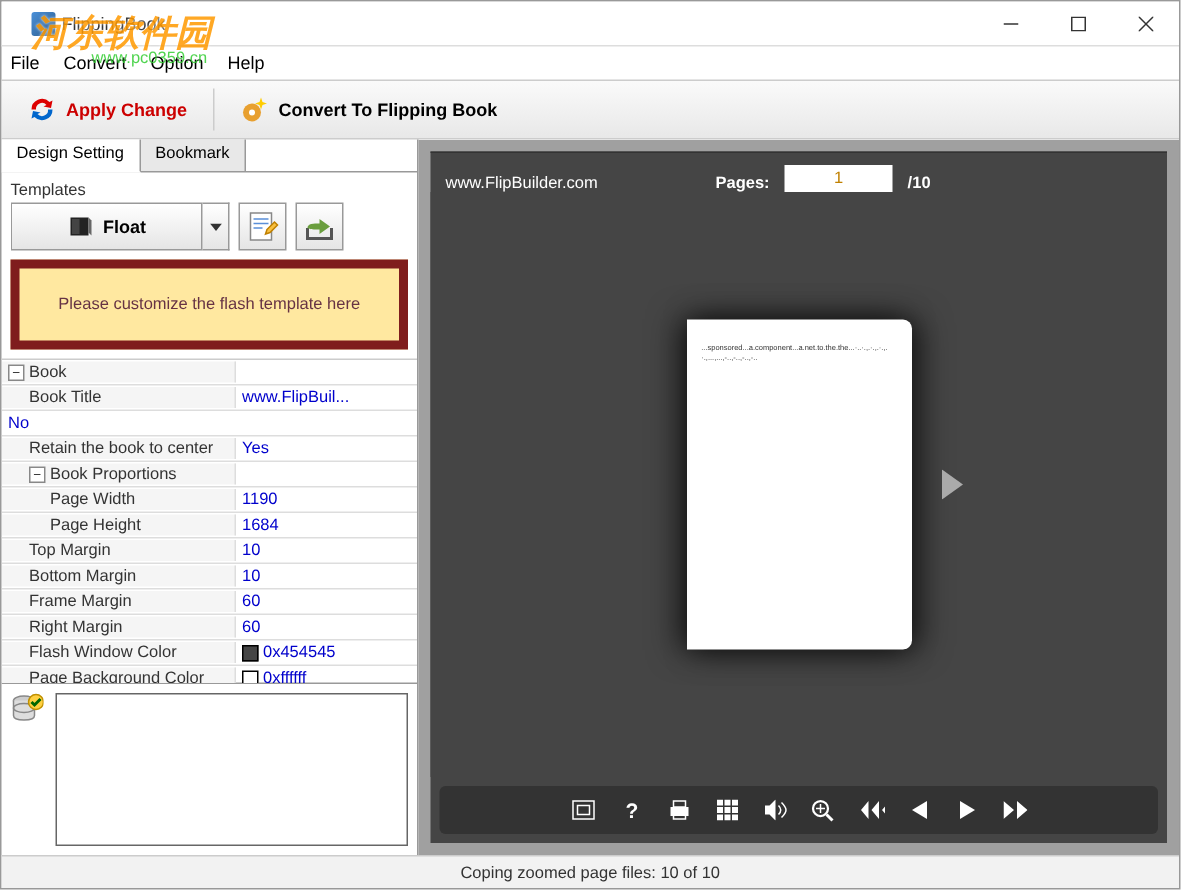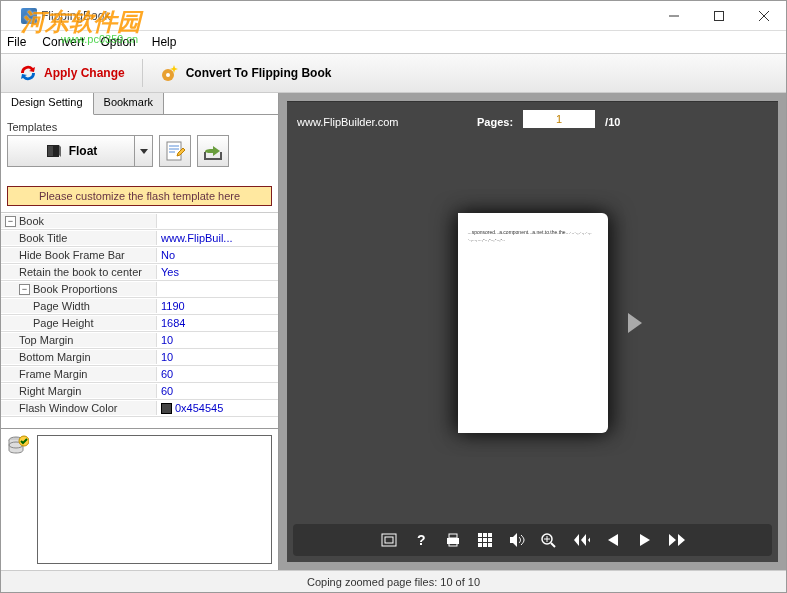--- a/index.html
+++ b/index.html
@@ -27,21 +27,21 @@
 .left-panel { width: 278px; border-right: 1px solid #999; display: flex; flex-direction: column; }
 .tabs { display: flex; height: 22px; border-bottom: 1px solid #999; }
 .tab { padding: 3px 10px; font-size: 11px; border-right: 1px solid #999; background: #e8e8e8; cursor: pointer; }
 .tab.active { background: #fff; border-bottom: 1px solid #fff; margin-bottom: -1px; }
 .tmpl-area { padding: 6px; border-bottom: 1px solid #ccc; }
 .tmpl-label { font-size: 11px; color: #333; margin-bottom: 2px; }
 .tmpl-row { display: flex; gap: 6px; align-items: center; }
 .tmpl-select { flex: 0 0 128px; height: 32px; border: 1px solid #999; background: linear-gradient(#fff,#e5e5e5); display: flex; align-items: center; justify-content: center; gap: 6px; font-size: 12px; font-weight: bold; cursor: pointer; position: relative; }
 .tmpl-dd { width: 18px; height: 32px; border: 1px solid #999; border-left: none; background: linear-gradient(#fff,#e5e5e5); display: flex; align-items: center; justify-content: center; margin-left: -6px; cursor: pointer; }
 .icon-btn { width: 32px; height: 32px; border: 1px solid #999; background: linear-gradient(#fff,#e5e5e5); display: flex; align-items: center; justify-content: center; cursor: pointer; }
-.customize-bar { margin-top: 19px; background: #ffe8a0; border: 1px solid #7f1d1d; padding: 3px; font-size: 11px; text-align: center; color: #634; cursor: pointer; }
+.customize-bar { margin-top: 6px; background: #ffe8a0; border: 6px solid #7f1d1d; padding: 18px; font-size: 11px; text-align: center; color: #634; cursor: pointer; }
 
 .props { flex: 0 0 216px; overflow: auto; border-bottom: 1px solid #999; font-size: 11px; }
 .prop-row { display: flex; border-bottom: 1px solid #ddd; min-height: 17px; align-items: center; }
 .prop-key { flex: 0 0 156px; padding: 1px 4px; border-right: 1px solid #ddd; background: #f5f5f5; color: #333; display: flex; align-items: center; }
 .tree-toggle { width: 11px; height: 11px; border: 1px solid #888; display: inline-flex; align-items: center; justify-content: center; margin-right: 3px; font-size: 9px; line-height: 1; cursor: pointer; background: #fff; }
 .prop-val { flex: 1; padding: 1px 4px; color: #0000cc; cursor: pointer; display: flex; align-items: center; gap: 3px; }
 .indent1 { padding-left: 18px; }
 .indent2 { padding-left: 32px; }
 .color-sw { width: 11px; height: 11px; border: 1px solid #000; display: inline-block; }
 
@@ -172,23 +172,20 @@
         </div>
         <div class="prop-row">
           <div class="prop-key indent1">
             <span>Book Title</span>
           </div>
           <div class="prop-val">
             <span>www.FlipBuil...</span>
           </div>
         </div>
         <div class="prop-row">
-          <div class="prop-key indent1">
-            <span>Hide Book Frame Bar</span>
-          </div>
           <div class="prop-val">
             <span>No</span>
           </div>
         </div>
         <div class="prop-row">
           <div class="prop-key indent1">
             <span>Retain the book to center</span>
           </div>
           <div class="prop-val">
             <span>Yes</span>
@@ -249,20 +246,29 @@
             <span>60</span>
           </div>
         </div>
         <div class="prop-row">
           <div class="prop-key indent1">
             <span>Flash Window Color</span>
           </div>
           <div class="prop-val">
             <span class="color-sw" style="background: rgb(69, 69, 69);"></span>
             <span>0x454545</span>
+          </div>
+        </div>
+        <div class="prop-row">
+          <div class="prop-key indent1">
+            <span>Page Background Color</span>
+          </div>
+          <div class="prop-val">
+            <span class="color-sw" style="background: rgb(255, 255, 255);"></span>
+            <span>0xffffff</span>
           </div>
         </div>
       </div>
 
     <div class="bottom-left">
       <div class="db-icon">
         <svg width="22" height="22" viewBox="0 0 22 22">
             <ellipse cx="9" cy="5" rx="7" ry="3" fill="#ccc" stroke="#888"></ellipse>
             <path d="M2 5v10c0 2 3 3 7 3s7-1 7-3V5" fill="#ddd" stroke="#888"></path>
             <ellipse cx="9" cy="10" rx="7" ry="3" fill="none" stroke="#888"></ellipse>

